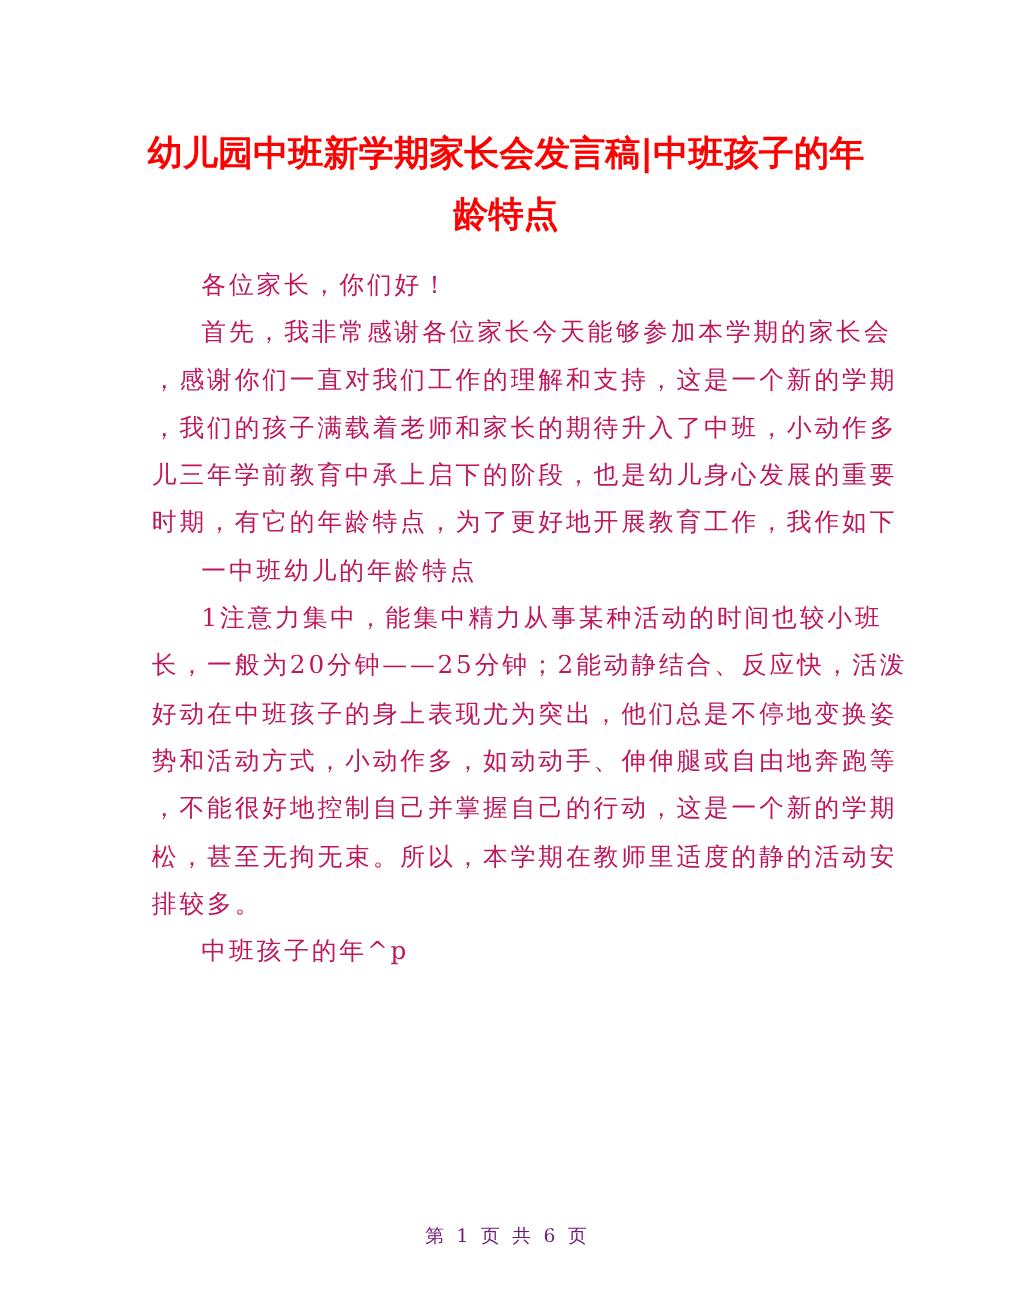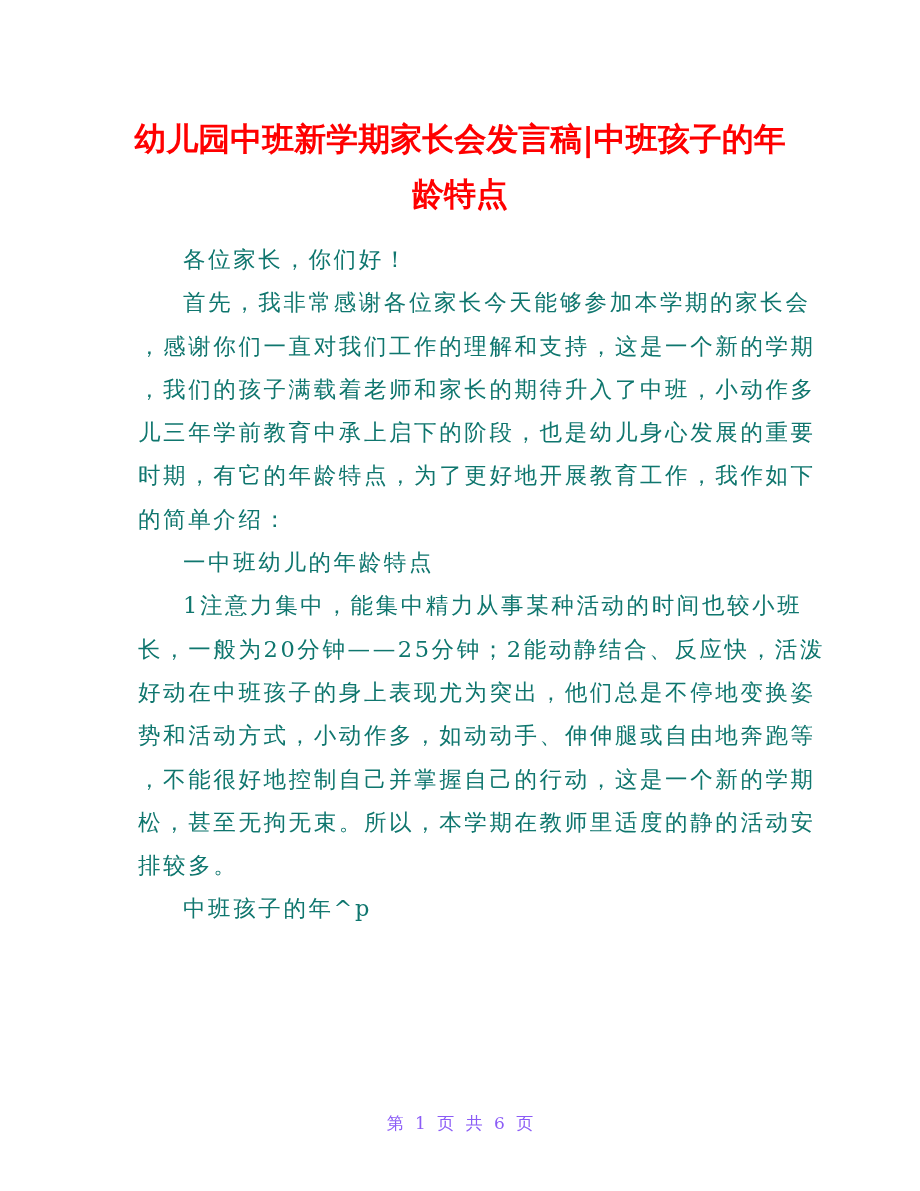--- a/index.html
+++ b/index.html
@@ -6,47 +6,46 @@
   body { width: 920px; height: 1191px; position: relative; overflow: hidden; }
   .page { position: absolute; left: 0; top: 0; width: 920px; height: 1191px; background: #fff; }
   .title {
     position: absolute; left: 120px; width: 680px; top: 112px;
     text-align: center; color: #ff0000; font-weight: bold;
     font-family: "DejaVu Sans", sans-serif; font-size: 32px; line-height: 55px;
     letter-spacing: 0px;
   }
   .body {
     position: absolute; left: 138px; top: 238px; width: 648px;
-    font-family: "DejaVu Serif", serif; font-size: 22.5px; color: #0f766e;
+    font-family: "DejaVu Serif", serif; font-size: 22.5px; color: #be185d;
     line-height: 43px;
   }
   .line { height: 43.3px; white-space: nowrap; letter-spacing: 2.6px; }
   .ind { padding-left: 45px; }
   .footer {
     position: absolute; top: 1112px; left: 0; width: 920px; text-align: center;
-    color: #8b5cf6; font-family: "DejaVu Serif", serif; font-size: 17px; word-spacing: 6px;
+    color: #701a75; font-family: "DejaVu Serif", serif; font-size: 17px; word-spacing: 6px;
   }
 </style>
 </head>
 <body>
 
 <div class="page">
   <div class="title">
     <div>幼儿园中班新学期家长会发言稿|中班孩子的年</div>
     <div>龄特点</div>
   </div>
 
   <div class="body">
     <div class="line ind">各位家长，你们好！</div>
     <div class="line ind">首先，我非常感谢各位家长今天能够参加本学期的家长会</div>
     <div class="line">，感谢你们一直对我们工作的理解和支持，这是一个新的学期</div>
     <div class="line">，我们的孩子满载着老师和家长的期待升入了中班，小动作多</div>
     <div class="line">儿三年学前教育中承上启下的阶段，也是幼儿身心发展的重要</div>
     <div class="line">时期，有它的年龄特点，为了更好地开展教育工作，我作如下</div>
-    <div class="line">的简单介绍：</div>
     <div class="line ind">一中班幼儿的年龄特点</div>
     <div class="line ind">1注意力集中，能集中精力从事某种活动的时间也较小班</div>
     <div class="line">长，一般为20分钟——25分钟；2能动静结合、反应快，活泼</div>
     <div class="line">好动在中班孩子的身上表现尤为突出，他们总是不停地变换姿</div>
     <div class="line">势和活动方式，小动作多，如动动手、伸伸腿或自由地奔跑等</div>
     <div class="line">，不能很好地控制自己并掌握自己的行动，这是一个新的学期</div>
     <div class="line">松，甚至无拘无束。所以，本学期在教师里适度的静的活动安</div>
     <div class="line">排较多。</div>
     <div class="line ind">中班孩子的年^p</div>
   </div>

